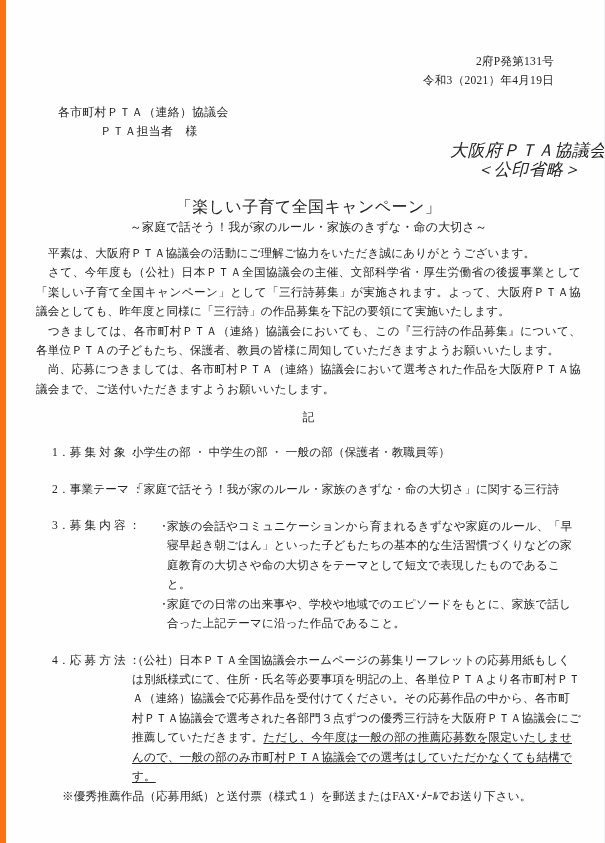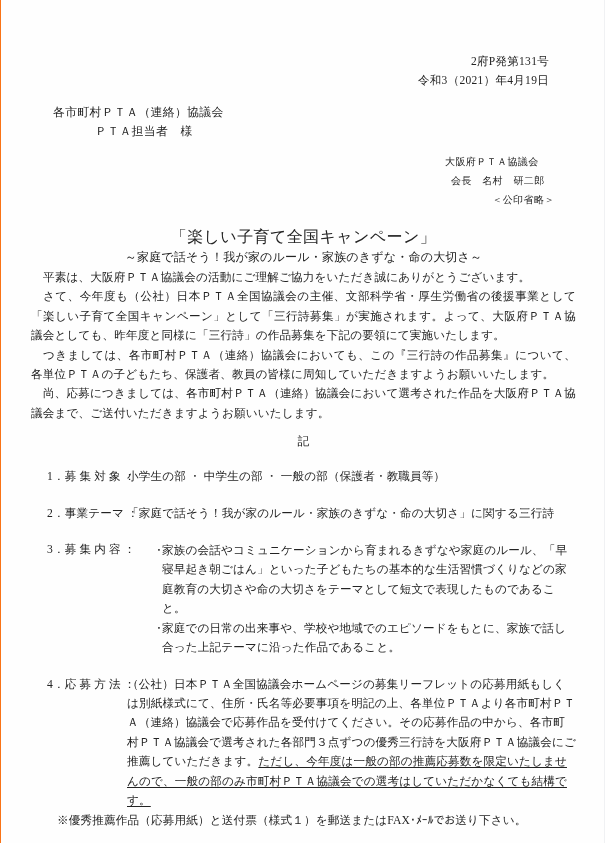--- a/index.html
+++ b/index.html
@@ -10,21 +10,21 @@
   body {
     font-family: "Liberation Serif", "DejaVu Serif", serif;
     color: #232323;
   }
   #page {
     position: relative;
     width: 605px;
     height: 843px;
     background: #fefefe;
     box-sizing: border-box;
-    border-left: 1px solid #f97316;
+    border-left: 6px solid #f97316;
     border-right: 1px solid #f0f1f3;
     overflow: hidden;
   }
   .sheet {
     position: absolute;
     left: 0; top: 0;
     width: 605px;
     height: 843px;
     padding: 52px 30px 20px 30px;
     box-sizing: border-box;
@@ -52,26 +52,26 @@
     margin-top: 13px;
     font-size: 11.8px;
     line-height: 19px;
     letter-spacing: 0.4px;
     padding-left: 22px;
   }
   .addressee .l2 { padding-left: 42px; letter-spacing: 3.2px; }
   .addressee .l3 { padding-left: 42px; letter-spacing: 0.4px; }
 
   .sender {
-    margin-top: 11px;
-    font-size: 10px;
+    font-size: 17px;
     line-height: 19px;
     letter-spacing: 0.4px;
     text-align: left;
     padding-left: 414px;
+    font-style: italic;
   }
   .sender .l2 { padding-left: 6px; }
   .sender .l3 { padding-left: 26px; text-align: center; }
 
   .title-block {
     margin-top: 17px;
     text-align: center;
   }
   .title-block .t1 {
     font-size: 16px;
@@ -84,20 +84,21 @@
     letter-spacing: 0.2px;
   }
   .title-block .t3 {
     font-size: 12.5px;
     line-height: 22px;
     font-weight: bold;
     letter-spacing: 0.4px;
   }
 
   .para {
+    margin-top: 6px;
     font-size: 11.6px;
     line-height: 19.4px;
     letter-spacing: 0.15px;
     text-align: justify;
   }
   .para p {
     margin: 0;
     text-indent: 12px;
   }
   .para p + p { margin-top: 0; }
@@ -167,21 +168,20 @@
     <div class="doc-no">2府P発第131号</div>
     <div class="date">令和3（2021）年4月19日</div>
 
     <div class="addressee">
       <div class="line l1">各市町村ＰＴＡ（連絡）協議会</div>
       <div class="line l3">ＰＴＡ担当者　様</div>
     </div>
 
     <div class="sender">
       <div class="line l1">大阪府ＰＴＡ協議会</div>
-      <div class="line l2">会長　名村　研二郎</div>
       <div class="line l3">＜公印省略＞</div>
     </div>
 
     <div class="title-block">
       <div class="t1">「楽しい子育て全国キャンペーン」</div>
       <div class="t2">～家庭で話そう！我が家のルール・家族のきずな・命の大切さ～</div>
     </div>
 
     <div class="para">
       <p>平素は、大阪府ＰＴＡ協議会の活動にご理解ご協力をいただき誠にありがとうございます。</p>

